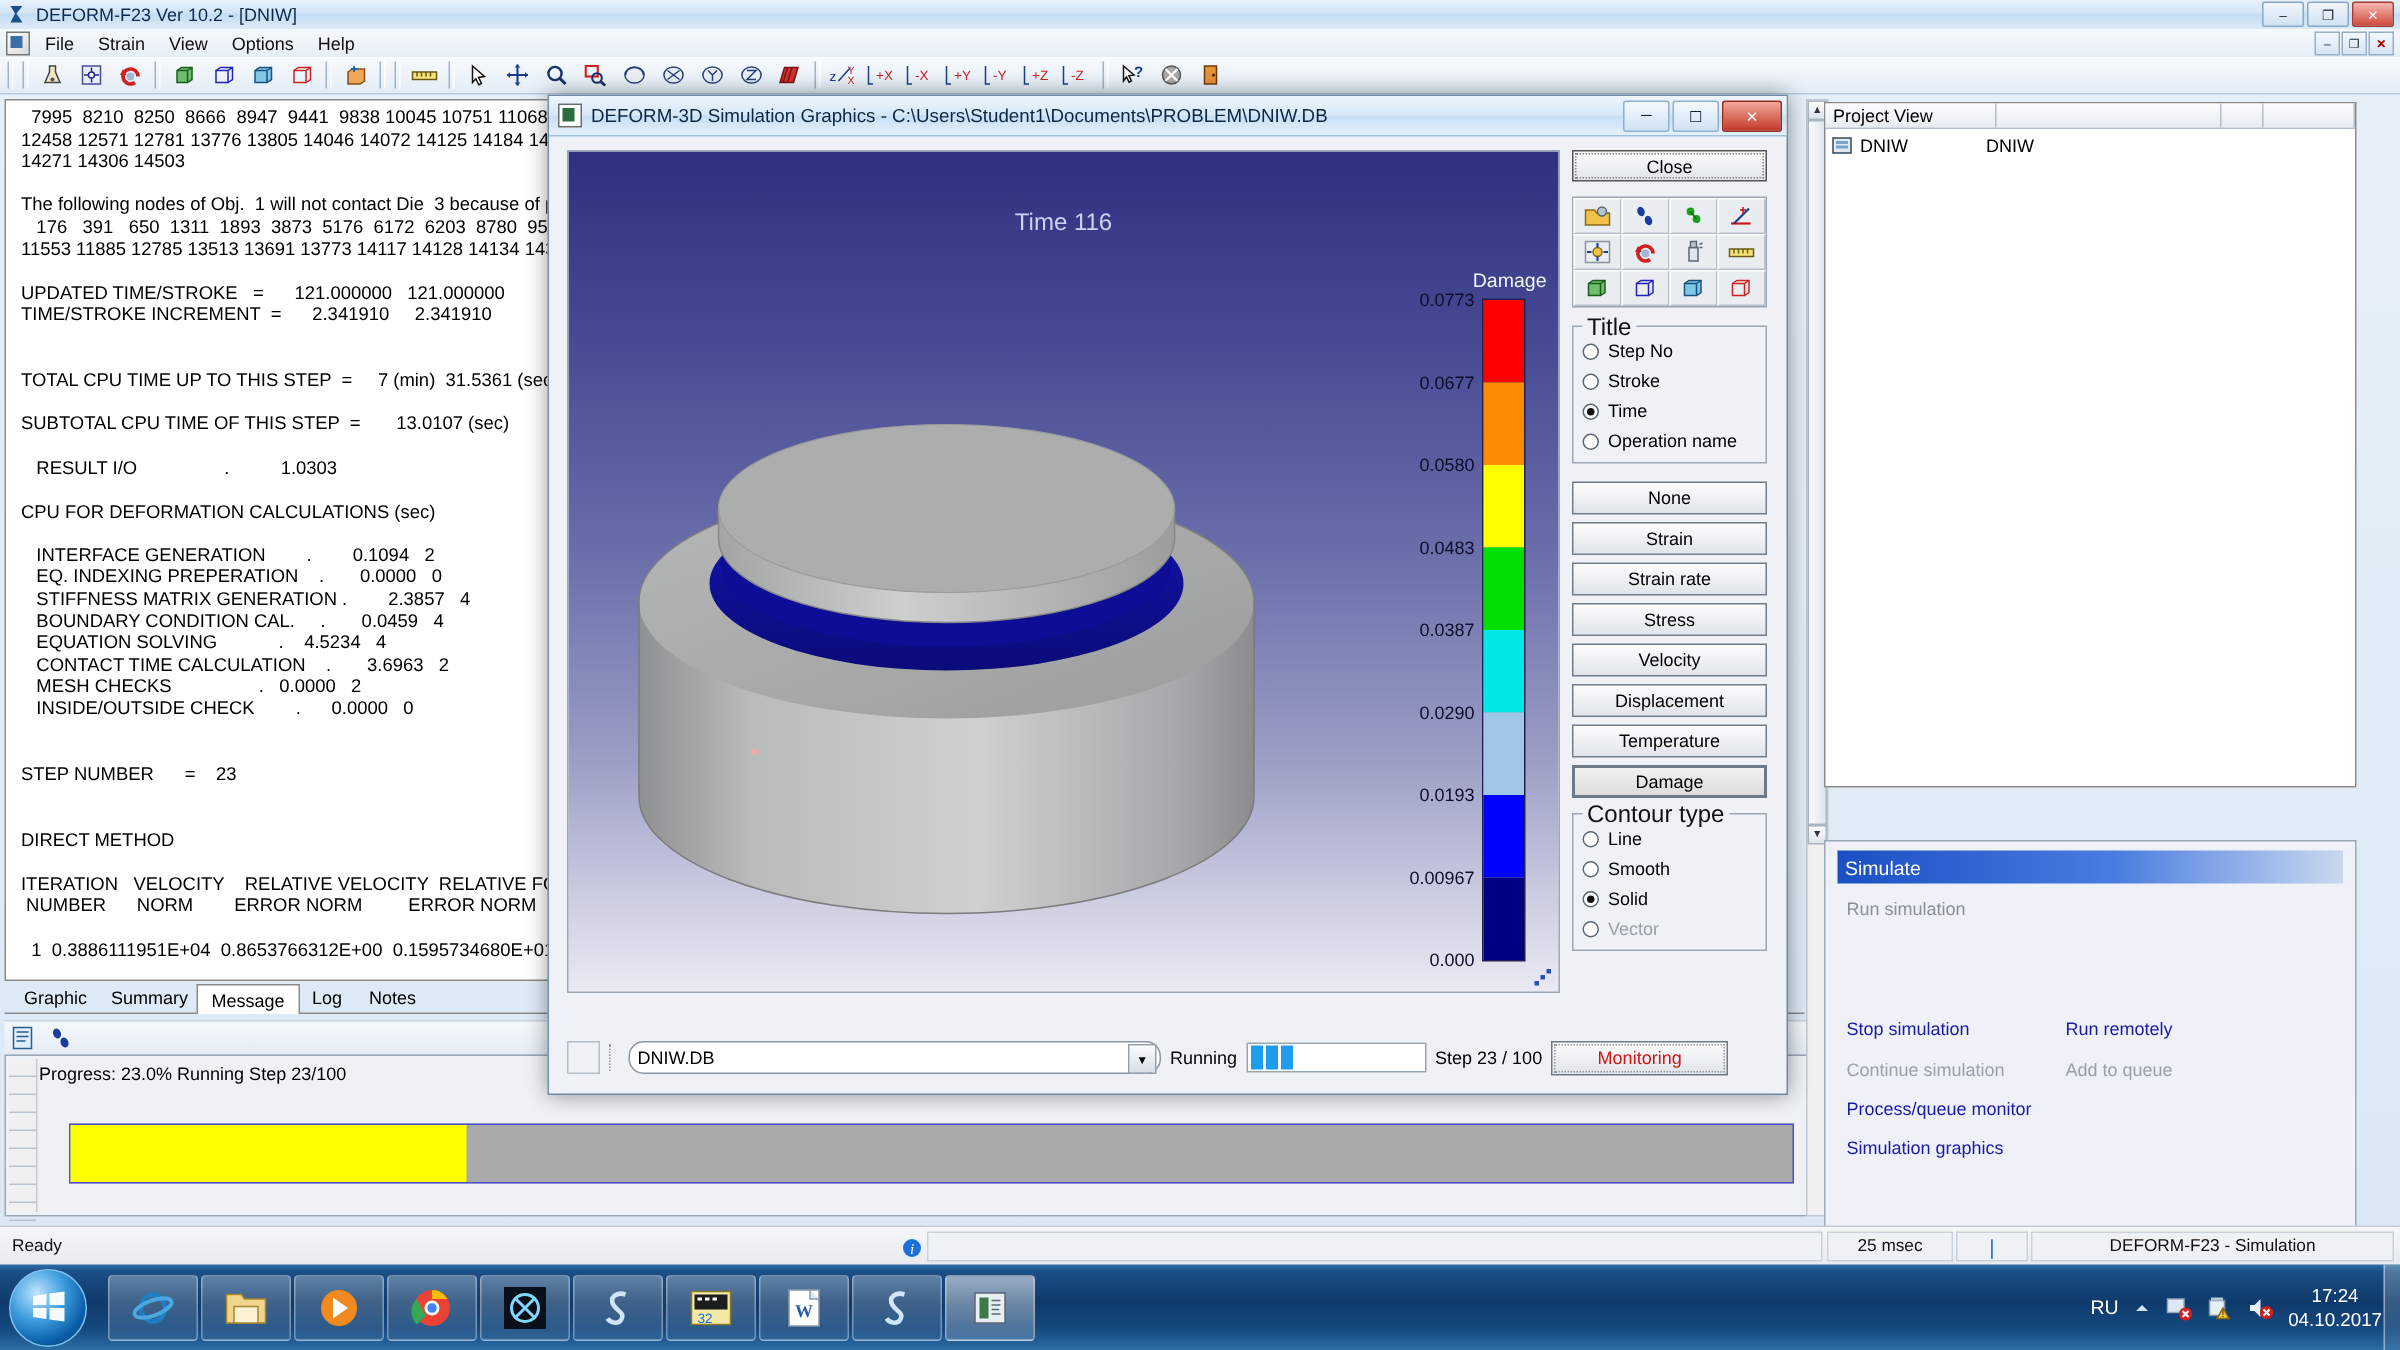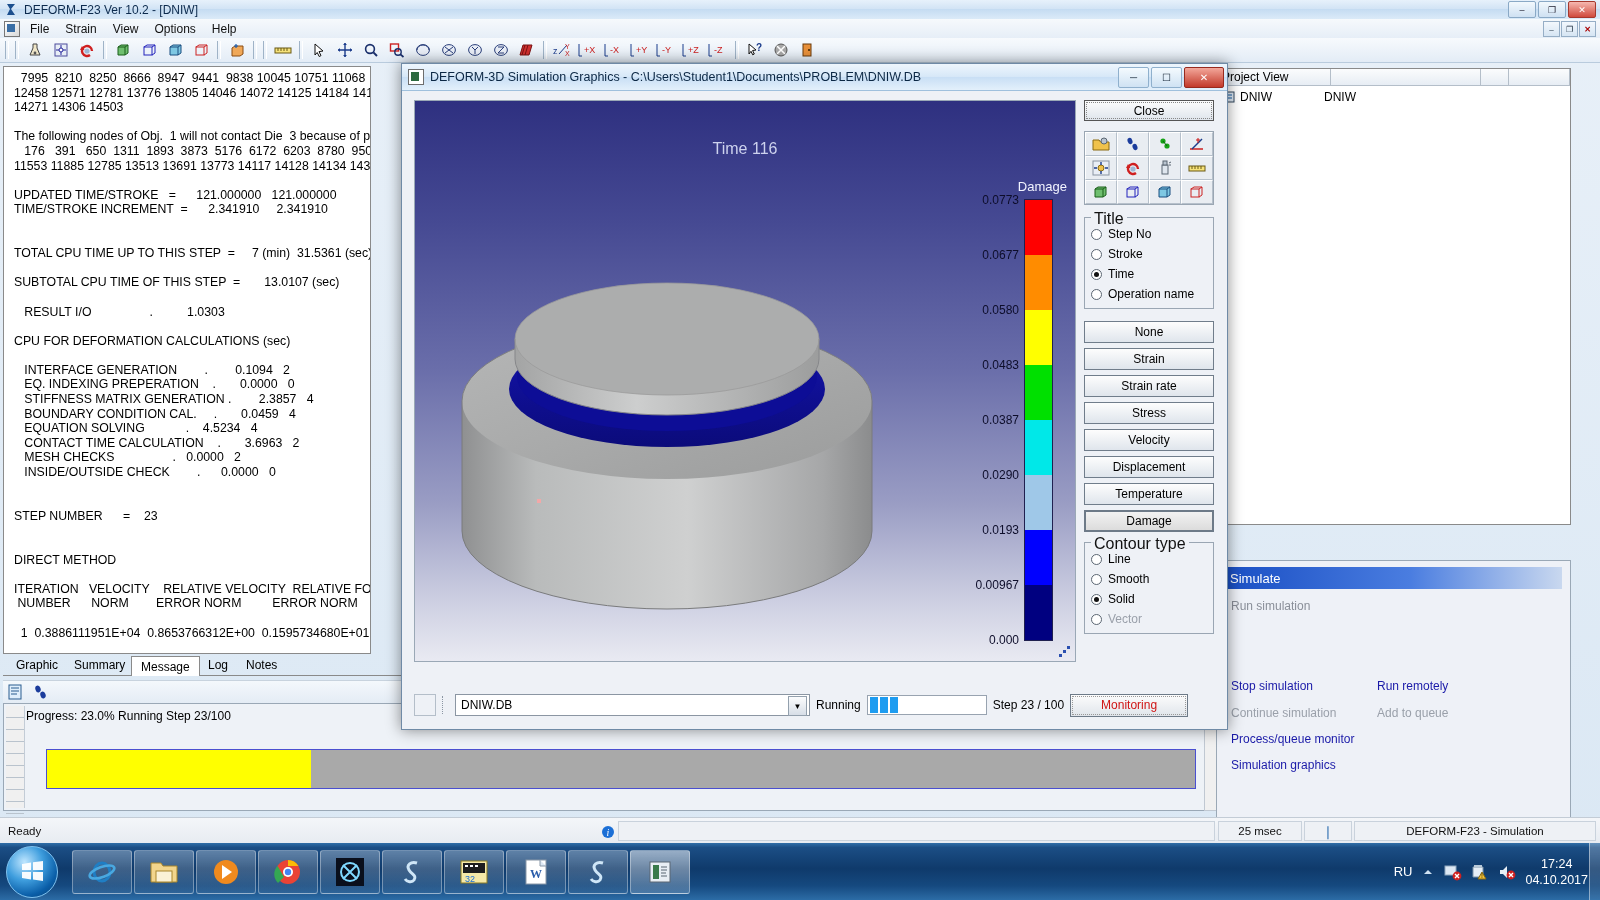--- a/index.html
+++ b/index.html
@@ -104,21 +104,21 @@
 
   
   #statusbar{left:0;top:817px;width:1600px;height:26px;
     background:linear-gradient(180deg,#f4f6f9,#e7ebf1);border-top:1px solid #c3ccd6;}
   .sb-cell{position:absolute;top:3px;height:20px;border:1px solid #c9d2dc;background:#eef1f5;
     display:flex;align-items:center;padding-left:6px;font-size:11.5px;color:#111;box-sizing:border-box;}
 
   
   #gfx-dialog{left:365px;top:63px;width:825px;height:665px;
     background:#eef1f6;border:1px solid #6f8aa6;
-    box-shadow:0 0 14px rgba(0,0,0,.45);margin-left:36px;}
+    box-shadow:0 0 14px rgba(0,0,0,.45);}
   #gfx-title{height:26px;background:linear-gradient(180deg,#eef6fd 0%,#d7e8f8 48%,#c9dff5 52%,#e3f0fb 100%);
     border-bottom:1px solid #9fc0dd;display:flex;align-items:center;}
   #gfx-title .t{font-size:12.5px;color:#0b2744;margin-left:6px;}
   .gfx-ico{width:14px;height:14px;margin-left:6px;border:1px solid #6d6d6d;background:#fff;position:relative;}
   .gfx-ico:after{content:"";position:absolute;left:2px;top:2px;width:8px;height:9px;background:#2d6a3f;}
   #gfx-winbtns{position:absolute;right:3px;top:3px;display:flex;gap:2px;}
   .gwb{width:29px;height:19px;border:1px solid #8fb0cd;border-radius:2px;
     background:linear-gradient(180deg,#f4fafe,#cfe2f3);display:flex;align-items:center;justify-content:center;
     font-size:10px;color:#123;}
   .gwb.close{width:38px;background:linear-gradient(180deg,#f3a79a,#c2392a);color:#fff;border-color:#97291d;}
@@ -149,21 +149,21 @@
   .grp>.legend{position:absolute;top:-8px;left:6px;background:#eef1f6;padding:0 3px;font-size:16px;color:#111;}
   .radio-row{display:flex;align-items:center;gap:6px;height:20px;font-size:12px;color:#000;}
   .radio{width:11px;height:11px;border-radius:50%;border:1px solid #5b6672;background:#fff;
     display:flex;align-items:center;justify-content:center;box-sizing:border-box;}
   .radio.on:after{content:"";width:5px;height:5px;border-radius:50%;background:#111;}
   .radio-row.dis{color:#9aa0aa;}
 
   
   #gfx-bottom{position:absolute;left:12px;bottom:10px;width:800px;height:28px;display:flex;align-items:center;gap:6px;}
   .gb-box{height:22px;border:1px solid #8b96a3;background:#fff;box-sizing:border-box;}
-  #db-select{width:355px;display:flex;align-items:center;padding-left:5px;font-size:12px;position:relative;}
+  #db-select{width:355px;display:flex;align-items:center;padding-left:5px;font-size:12px;position:relative;border-radius:10px;}
   #db-arrow{position:absolute;right:2px;top:1px;width:17px;height:18px;
     background:linear-gradient(180deg,#fbfcfd,#d7dee7);border:1px solid #93a0ad;
     display:flex;align-items:center;justify-content:center;font-size:8px;}
   #gb-running{font-size:12px;color:#000;}
   #gb-prog{width:120px;height:20px;border:1px solid #98a3b0;background:#fff;display:flex;align-items:center;padding-left:2px;gap:2px;box-sizing:border-box;}
   .gpb{width:8px;height:16px;background:#1e9cf0;}
   #gb-step{font-size:12px;color:#000;}
   #gb-monitor{width:118px;height:23px;border:1px solid #6d7a88;
     background:linear-gradient(180deg,#fcfcfc,#e0e5eb);color:#d01515;font-size:12px;
     display:flex;align-items:center;justify-content:center;outline:1px dotted #999;outline-offset:-3px;box-sizing:border-box;}

